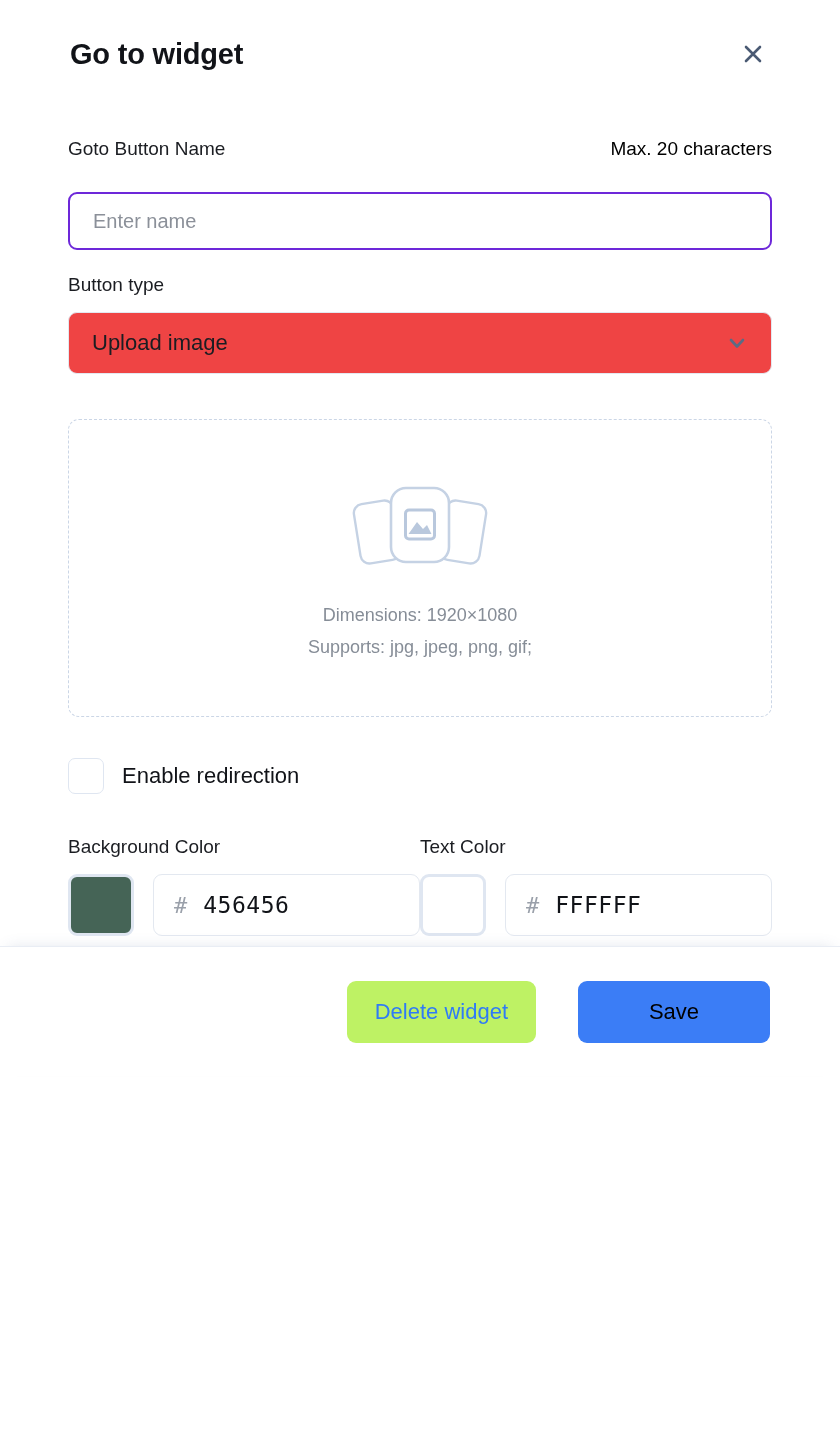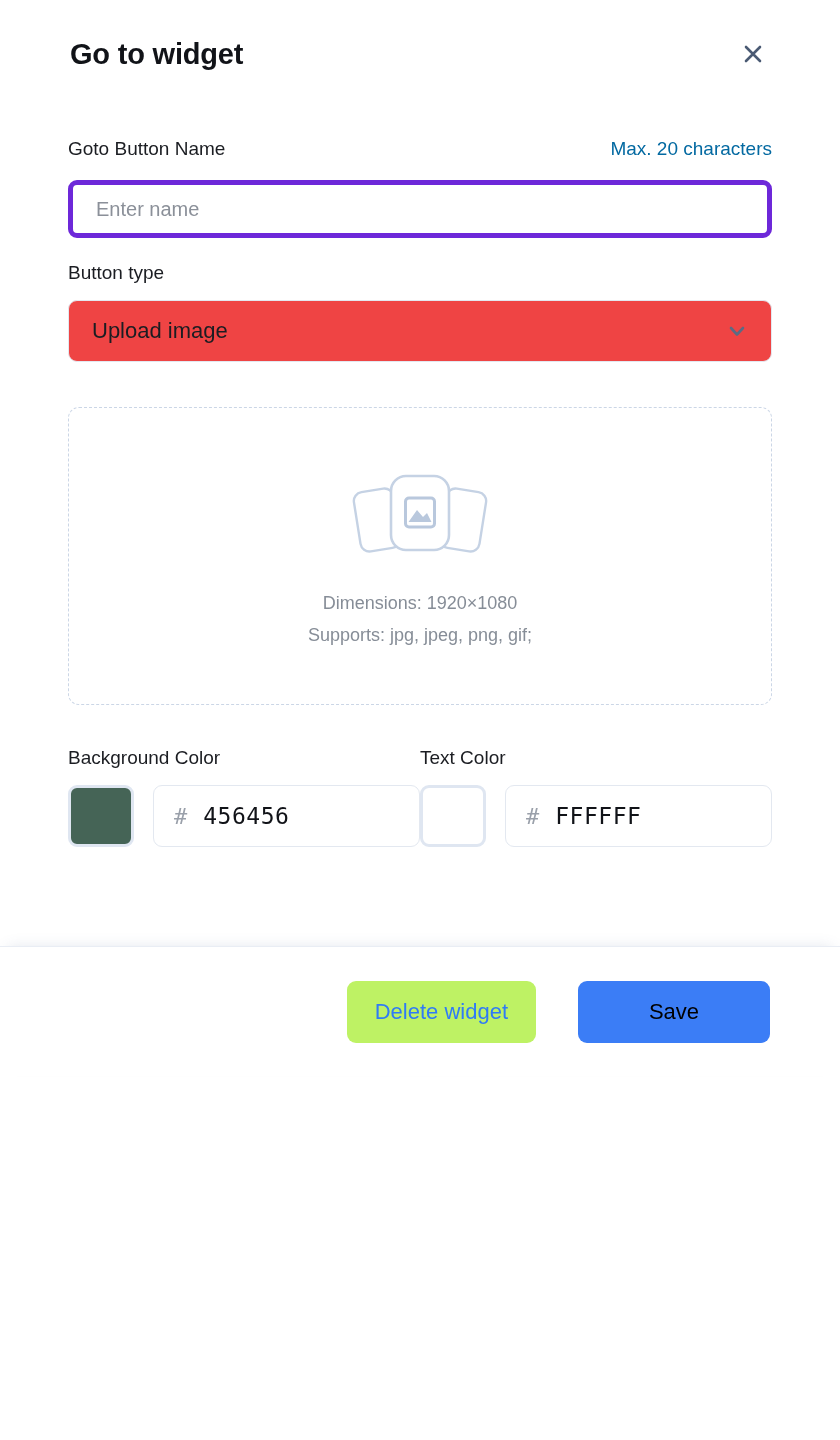--- a/index.html
+++ b/index.html
@@ -60,30 +60,30 @@
     justify-content: space-between;
     margin-top: 60px;
   }
   .field-label {
     font-size: 19px;
     color: #1b1d22;
     line-height: 26px;
   }
   .hint-text {
     font-size: 19px;
-    color: #0369a1;
+    color: #000000;
     line-height: 26px;
     margin-left: 40px;
   }
 
   .text-input {
     width: 100%;
     height: 58px;
-    margin-top: 18px;
-    border: 5px solid #6d28d9;
+    margin-top: 30px;
+    border: 2px solid #6d28d9;
     border-radius: 9px;
     background: #ffffff;
     padding: 0 23px;
     font-family: "Liberation Sans", sans-serif;
     font-size: 20px;
     color: #1b1d22;
     outline: none;
   }
   .text-input::placeholder { color: #8b9099; }
 
@@ -298,20 +298,24 @@
           <rect x="44" y="14" width="58" height="74" rx="15" fill="#ffffff" stroke="#c5d2e4" stroke-width="2.6"></rect>
           <rect x="58.5" y="36" width="29" height="29" rx="3.5" fill="#ffffff" stroke="#b9c8dd" stroke-width="3"></rect>
           <path d="M61.5 60 L70 48 L76 55 L80 51 L84.5 60 Z" fill="#b9c8dd"></path>
         </svg>
       </span>
       <div class="dz-sub">Dimensions: 1920×1080</div>
       <div class="dz-sub">Supports: jpg, jpeg, png, gif;</div>
     </div>
 
     
+    <div class="check-row">
+      <span class="checkbox"></span>
+      <span class="check-label">Enable redirection</span>
+    </div>
 
     
     <div class="color-section">
 
       <div class="color-group">
         <div class="color-label">Background Color</div>
         <div class="color-controls">
           <span class="swatch" style="background:#456456"></span>
           <div class="hex-input">
             <span class="hash">#</span>

